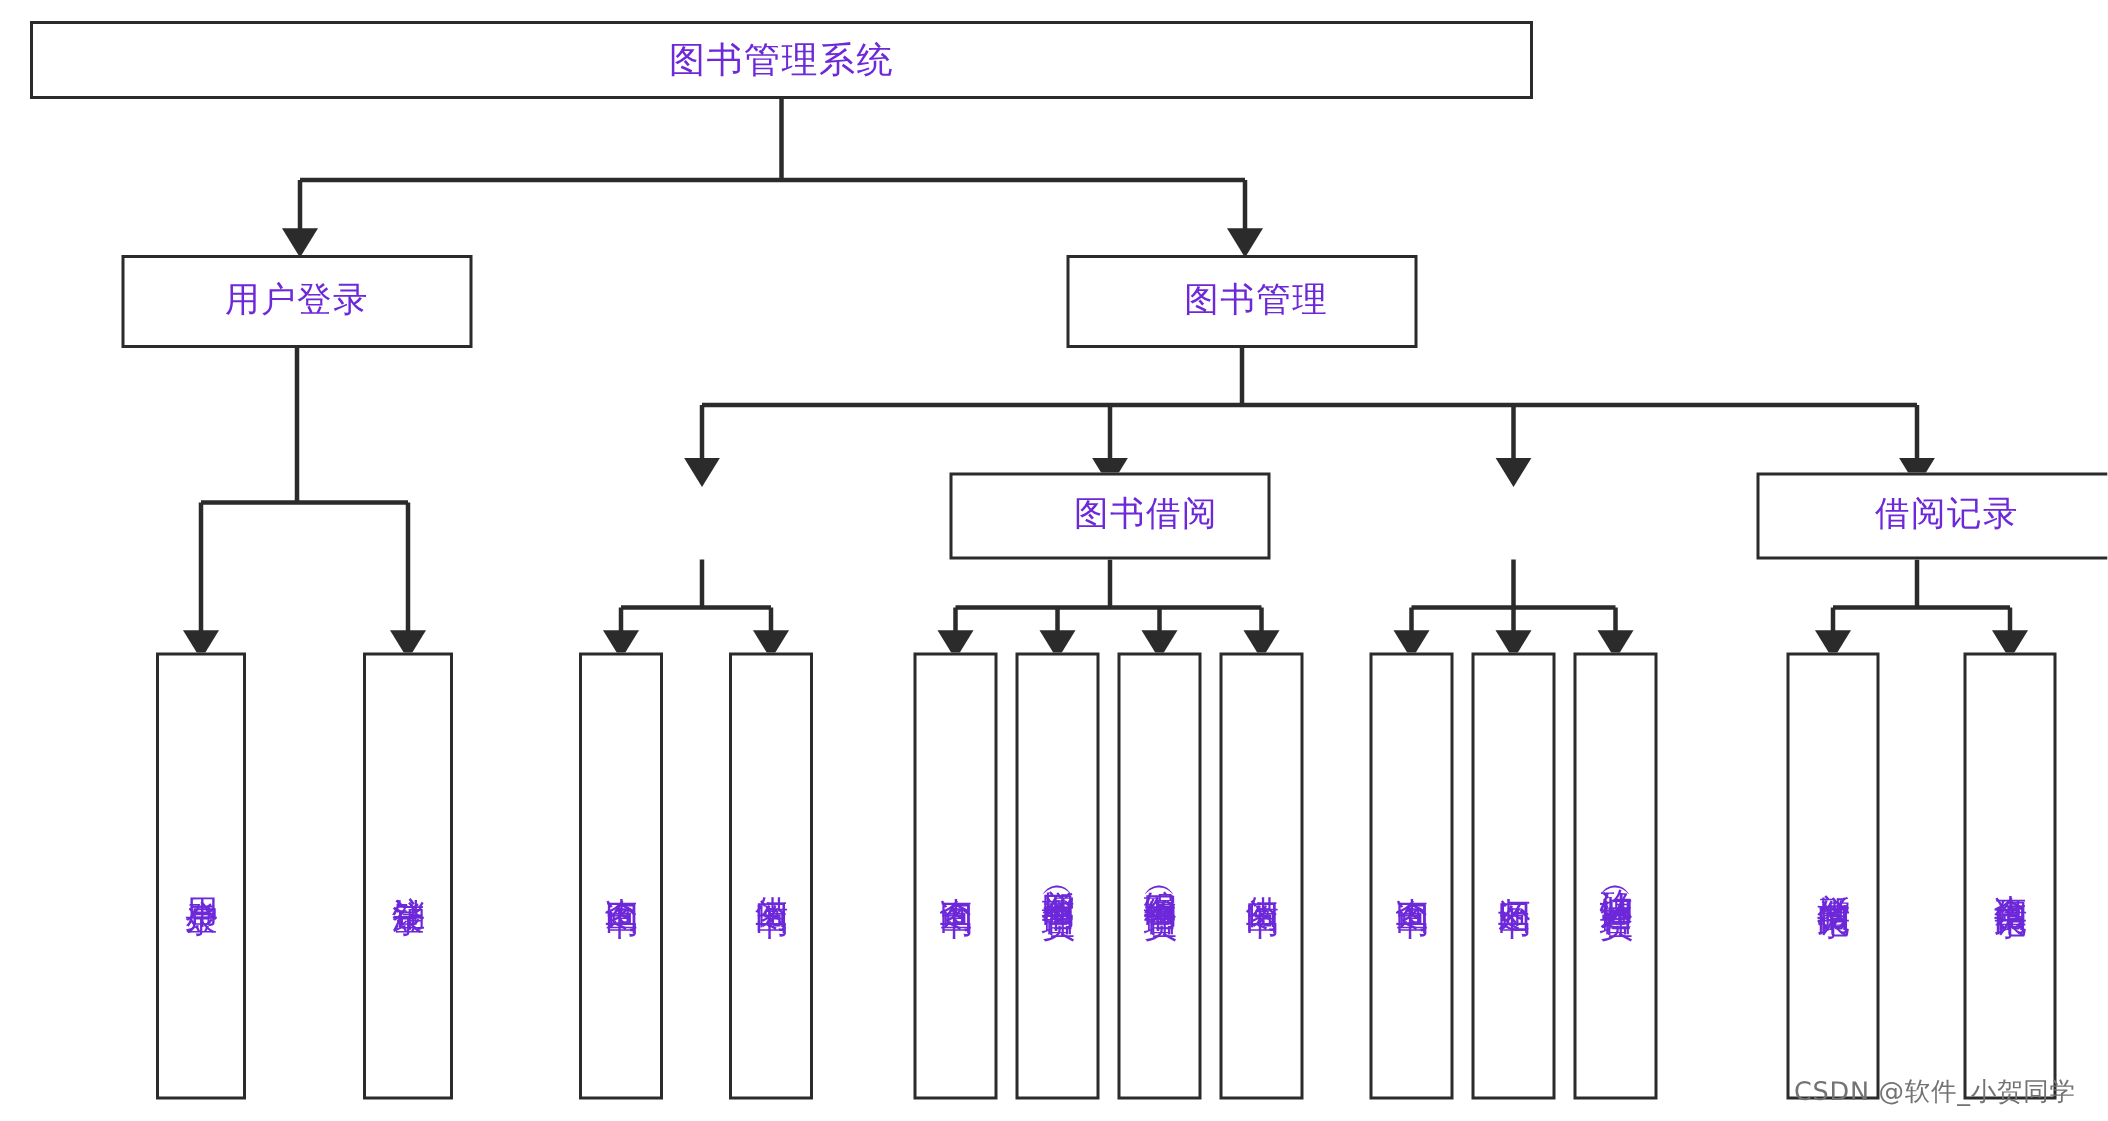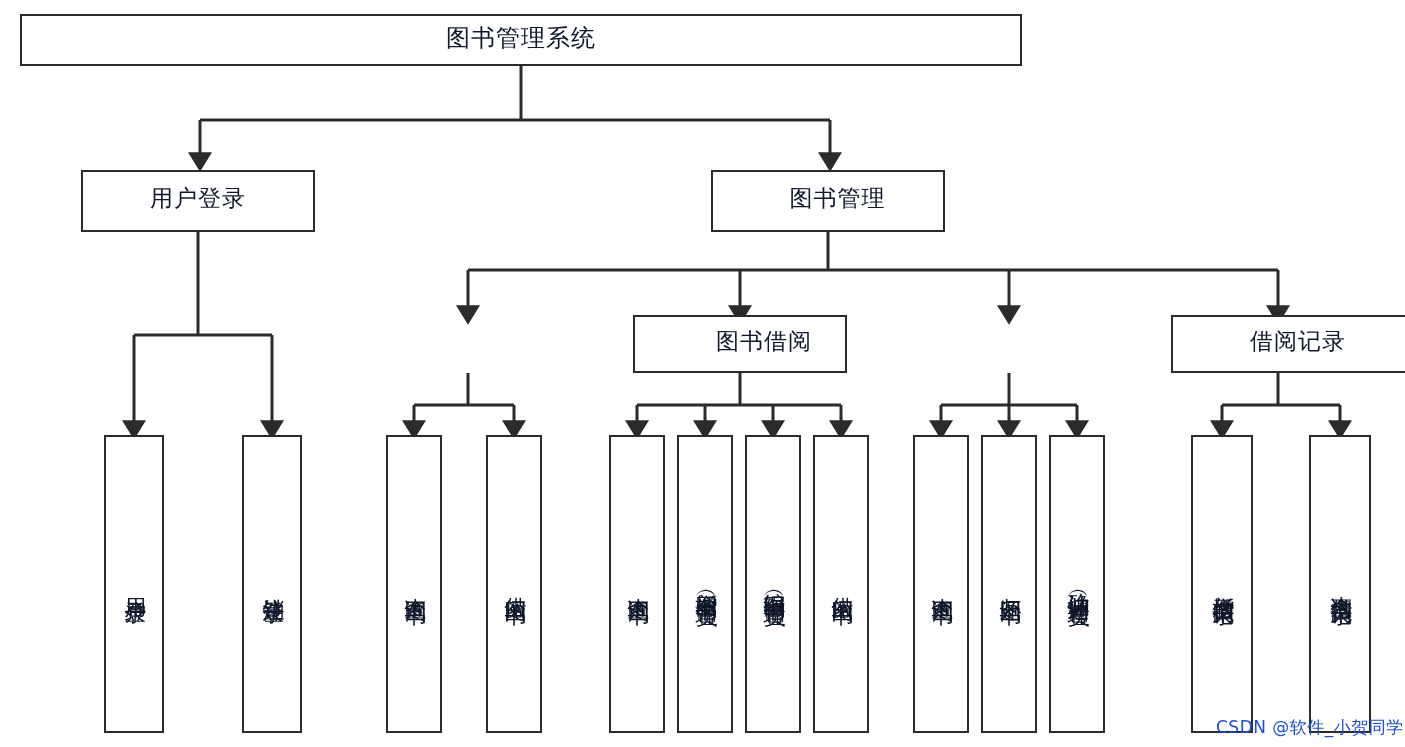--- a/index.html
+++ b/index.html
@@ -26,23 +26,22 @@
     height: 747px;
   }
   .node {
     position: absolute;
     box-sizing: border-box;
     background: #ffffff;
     border: 2px solid #2b2b2b;
     display: flex;
     align-items: center;
     justify-content: center;
-    color: #0f172a;
+    color: #6d28d9;
     z-index: 3;
-    font-family: Liberation Mono, monospace;
   }
   .node-h {
     font-size: 23px;
     letter-spacing: 1px;
     line-height: 1.2;
     white-space: nowrap;
   }
   .node-h.title-node {
     font-size: 24px;
   }
@@ -58,26 +57,25 @@
     text-align: center;
   }
   .node-v .vtext {
     writing-mode: vertical-rl;
     text-orientation: upright;
     display: block;
   }
   .watermark {
     position: absolute;
     z-index: 6;
-    color: #1d4ed8;
+    color: #737373;
     font-size: 17px;
     letter-spacing: 0.5px;
     white-space: nowrap;
     pointer-events: none;
-    margin-left: 20px;
   }
 </style>
 </head>
 <body>
 
 <div id="diagram-root">
 
   <svg id="connectors" viewBox="0 0 1405 747" xmlns="http://www.w3.org/2000/svg">
     <defs>
       <marker id="arrowhead" markerWidth="9" markerHeight="9" refX="2.6" refY="4" orient="auto" markerUnits="strokeWidth">

